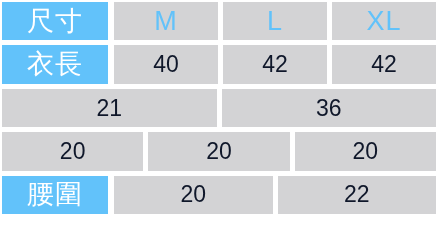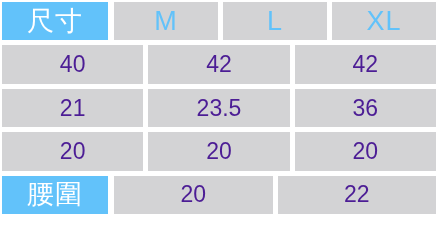--- a/index.html
+++ b/index.html
@@ -53,21 +53,21 @@
     color: #ffffff;
     font-size: 27px;
     letter-spacing: 1px;
     margin-right: 6px;
   }
 
   
   .cell.data-cell {
     flex: 1 1 0;
     background: #d3d3d5;
-    color: #4c1d95;
+    color: #0f172a;
     font-size: 23px;
     margin-right: 5px;
   }
   .cell.data-cell:last-child {
     margin-right: 0;
     flex: 1 1 0;
   }
 
   
   .table-row.header-row .data-cell {
@@ -90,37 +90,37 @@
     </div>
     <div class="cell data-cell">
       <span>L</span>
     </div>
     <div class="cell data-cell">
       <span>XL</span>
     </div>
   </div>
 
   <div class="table-row">
+    <div class="cell label-cell">
+      <span>衣長</span>
+    </div>
     <div class="cell data-cell">
       <span>40</span>
     </div>
     <div class="cell data-cell">
       <span>42</span>
     </div>
     <div class="cell data-cell">
       <span>42</span>
     </div>
   </div>
 
   <div class="table-row">
     <div class="cell data-cell">
       <span>21</span>
-    </div>
-    <div class="cell data-cell">
-      <span>23.5</span>
     </div>
     <div class="cell data-cell">
       <span>36</span>
     </div>
   </div>
 
   <div class="table-row">
     <div class="cell data-cell">
       <span>20</span>
     </div>

